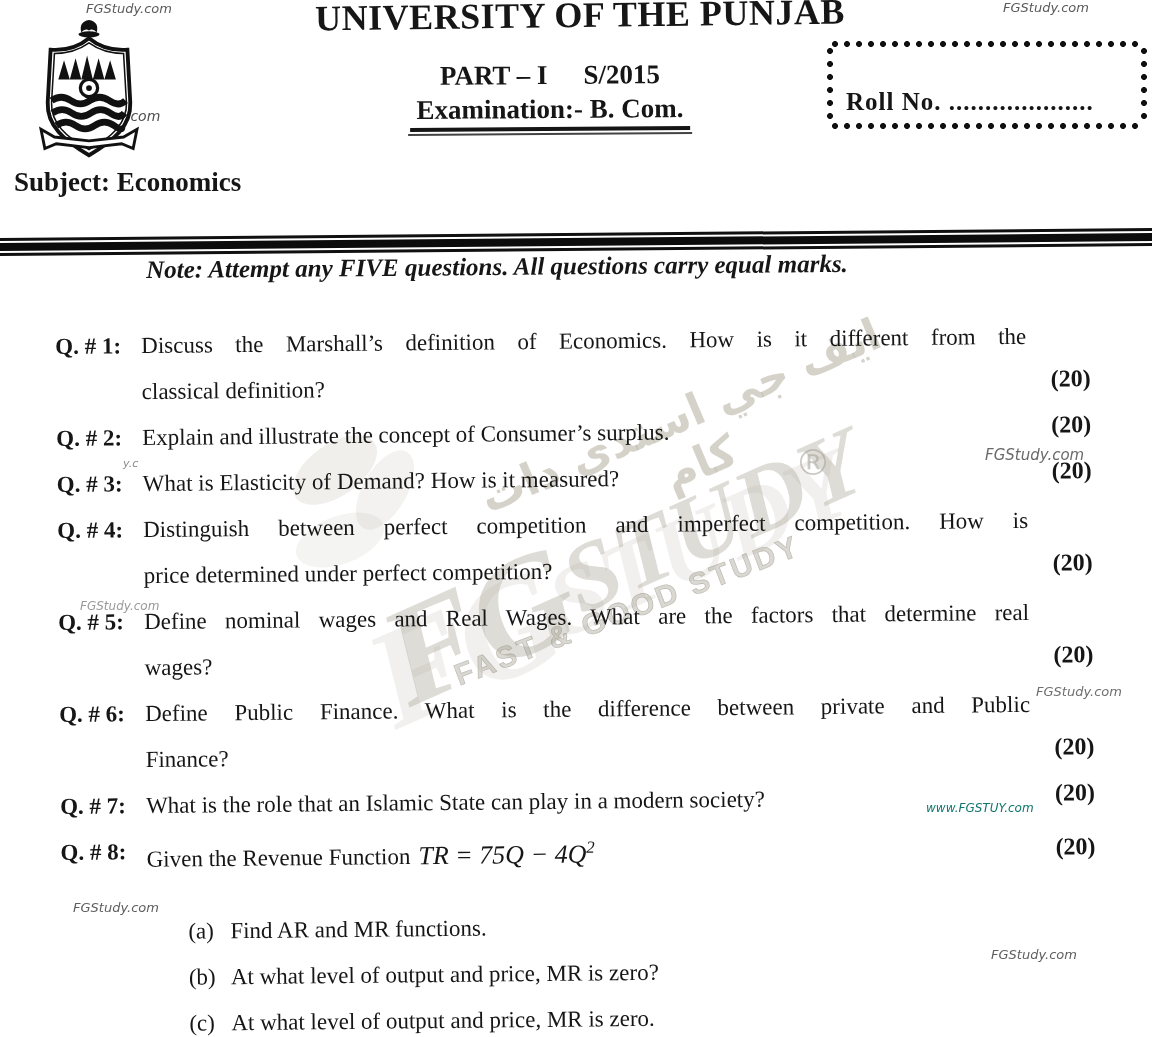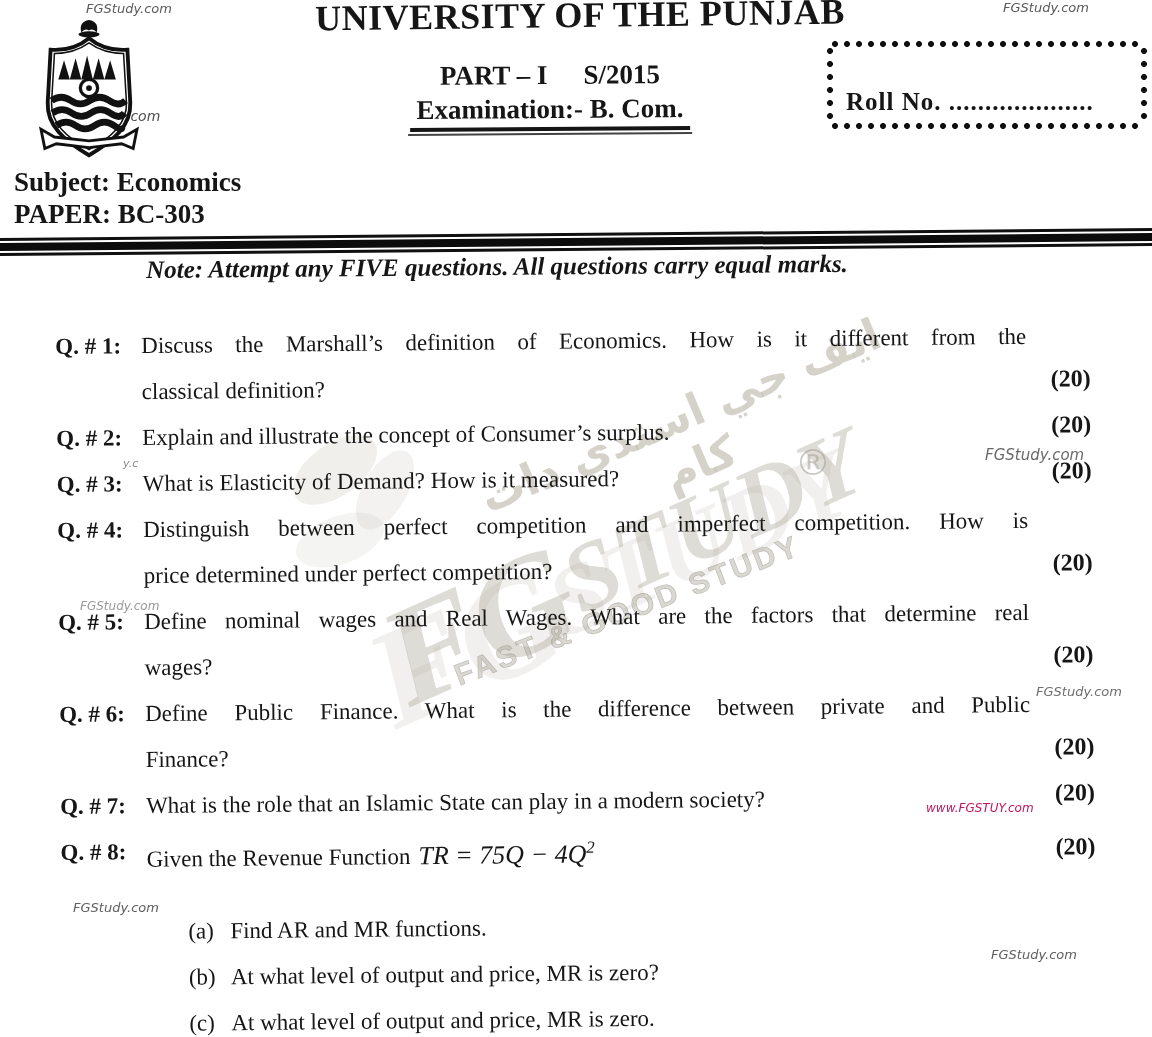--- a/index.html
+++ b/index.html
@@ -15,21 +15,21 @@
     position:absolute;font-family:"DejaVu Sans",sans-serif;
     color:#5a5a5a;font-size:13px;white-space:nowrap;font-style:italic;
   }
   .wm-top-left{left:86px;top:1px;}
   .wm-top-right{left:1003px;top:0px;}
   .wm-logo-side{left:101px;top:108px;font-size:14px;color:#4e4e4e;}
   .wm-y-c{left:123px;top:457px;font-size:11px;color:#8a8a8a;}
   .wm-mid-right{left:985px;top:446px;font-size:15px;color:#6a6a6a;}
   .wm-q5-left{left:80px;top:599px;font-size:12px;color:#9a9a9a;}
   .wm-q6-right{left:1036px;top:684px;font-size:13px;color:#6f6f6f;}
-  .wm-q7-inline{left:926px;top:801px;font-size:12px;color:#be185d;}
+  .wm-q7-inline{left:926px;top:801px;font-size:12px;color:#0f766e;}
   .wm-bottom-left{left:73px;top:900px;font-size:13px;color:#5f5f5f;}
   .wm-bottom-right{left:991px;top:947px;font-size:13px;color:#5f5f5f;}
 
   .wm-petals{left:280px;top:415px;}
   .wm-urdu{
     left:470px;top:388px;width:440px;text-align:center;direction:rtl;
     font-family:"DejaVu Sans",sans-serif;font-weight:bold;font-size:44px;
     color:rgba(178,173,157,0.55);transform:rotate(-23deg);
   }
   .wm-reg{
@@ -188,21 +188,20 @@
 
     <div class="abs rollbox">
       <div class="dots-h top"></div>
       <div class="dots-h bot"></div>
       <div class="dots-v left"></div>
       <div class="dots-v right"></div>
       <div class="roll-text">Roll No. ....................</div>
     </div>
 
     <div class="abs subject">Subject: Economics</div>
-    <div class="abs paper">PAPER: BC-303</div>
 
     <div class="abs rule">
       <div class="r1"></div>
         <div class="r2"></div>
         <div class="r3"></div>
     </div>
 
     <div class="abs note">Note: Attempt any FIVE questions. All questions carry equal marks.</div>
 
     <div class="abs questions">

